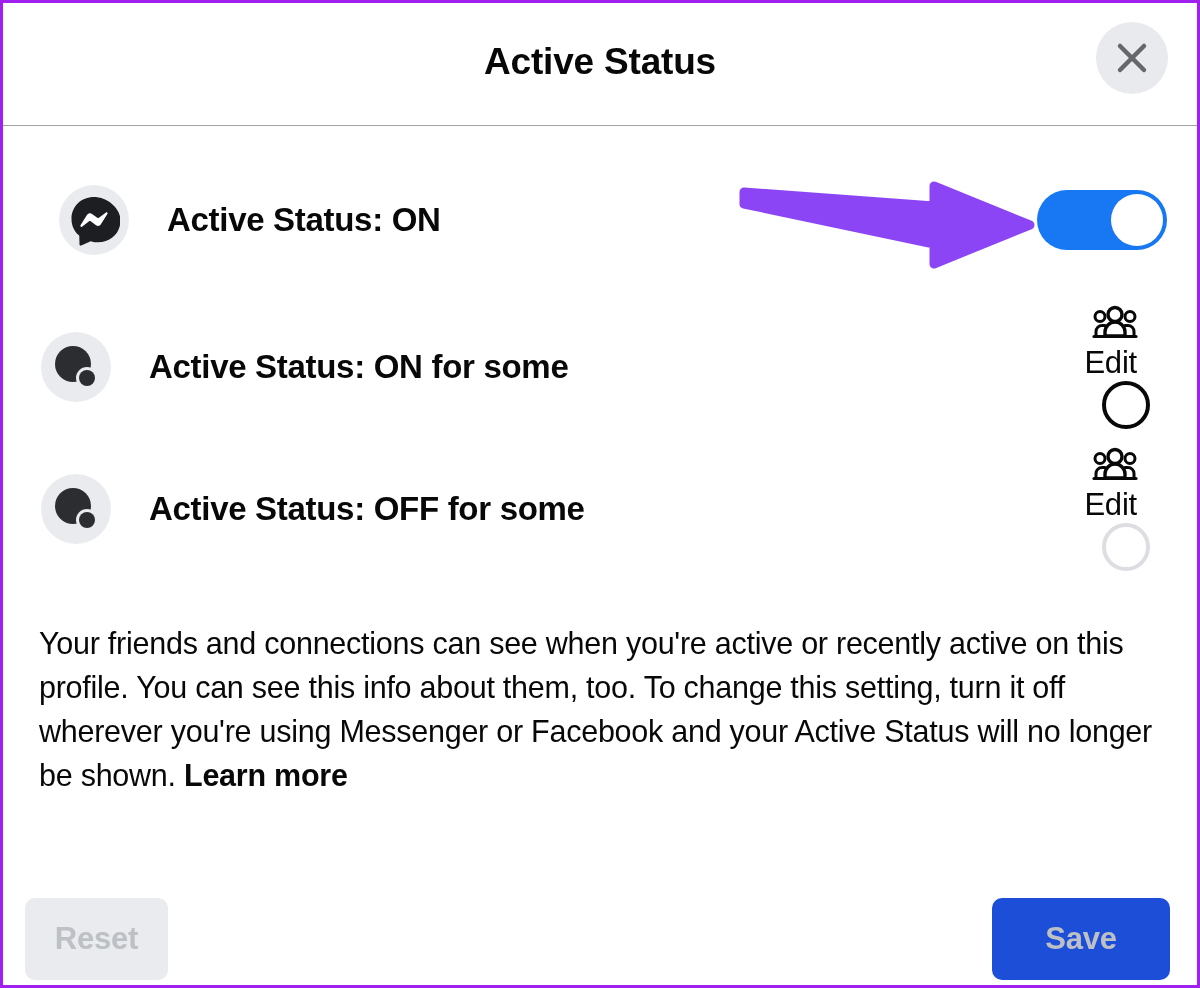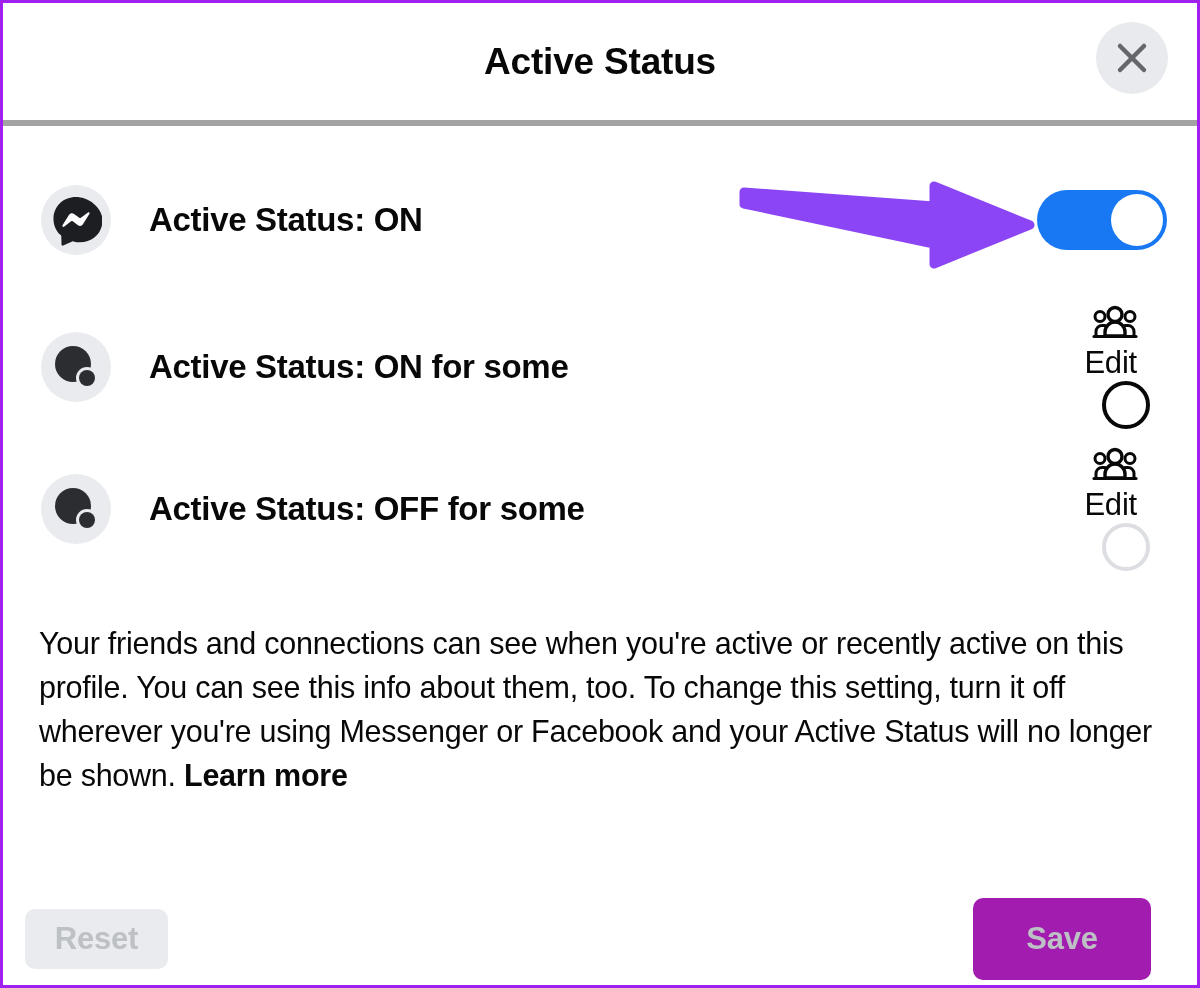--- a/index.html
+++ b/index.html
@@ -19,21 +19,21 @@
     box-sizing: border-box;
     border: 3px solid #a020f0;
     background: #ffffff;
     overflow: hidden;
   }
 
   
   .dialog-header {
     position: relative;
     height: 123px;
-    border-bottom: 6px solid #a3a3a3;
+    border-bottom: 1px solid #a3a3a3;
     box-sizing: border-box;
   }
   .dialog-title {
     position: absolute;
     left: 0;
     right: 0;
     top: 38px;
     text-align: center;
     font-size: 37px;
     font-weight: bold;
@@ -60,21 +60,21 @@
     padding-top: 18px;
   }
   .option-row {
     position: relative;
     height: 96px;
     display: flex;
     align-items: center;
     padding: 0 30px 0 38px;
     box-sizing: border-box;
   }
-  .option-row:nth-child(1) { margin-top: 28px; }
+  .option-row:nth-child(1) { margin-top: 28px; margin-left: 18px; }
   .option-row:nth-child(2) { margin-top: 51px; }
   .option-row:nth-child(3) { margin-top: 46px; }
 
   .opt-icon {
     width: 70px;
     height: 70px;
     border-radius: 50%;
     background: #e9ebee;
     display: flex;
     align-items: center;
@@ -181,33 +181,33 @@
     font-family: "Liberation Sans", sans-serif;
     font-size: 31px;
     font-weight: bold;
     border-radius: 10px;
     padding: 0;
     background: transparent;
     letter-spacing: -0.2px;
   }
   .btn-reset {
     width: 143px;
-    height: 60px;
+    height: 82px;
     background: #e9ebee;
     color: #bdc0c5;
     cursor: default;
   }
   .btn-save {
     width: 178px;
     height: 82px;
-    background: #a21caf;
+    background: #1d4ed8;
     color: #bdc0c5;
     cursor: default;
     margin-left: 30px;
-    margin-right: 24px;
+    margin-right: 5px;
   }
   .btn-cancel {
     color: #1877f2;
     cursor: pointer;
     background: transparent;
     padding: 0 10px;
     height: 82px;
   }
   .footer-spacer { margin-left: auto; }
 </style>

